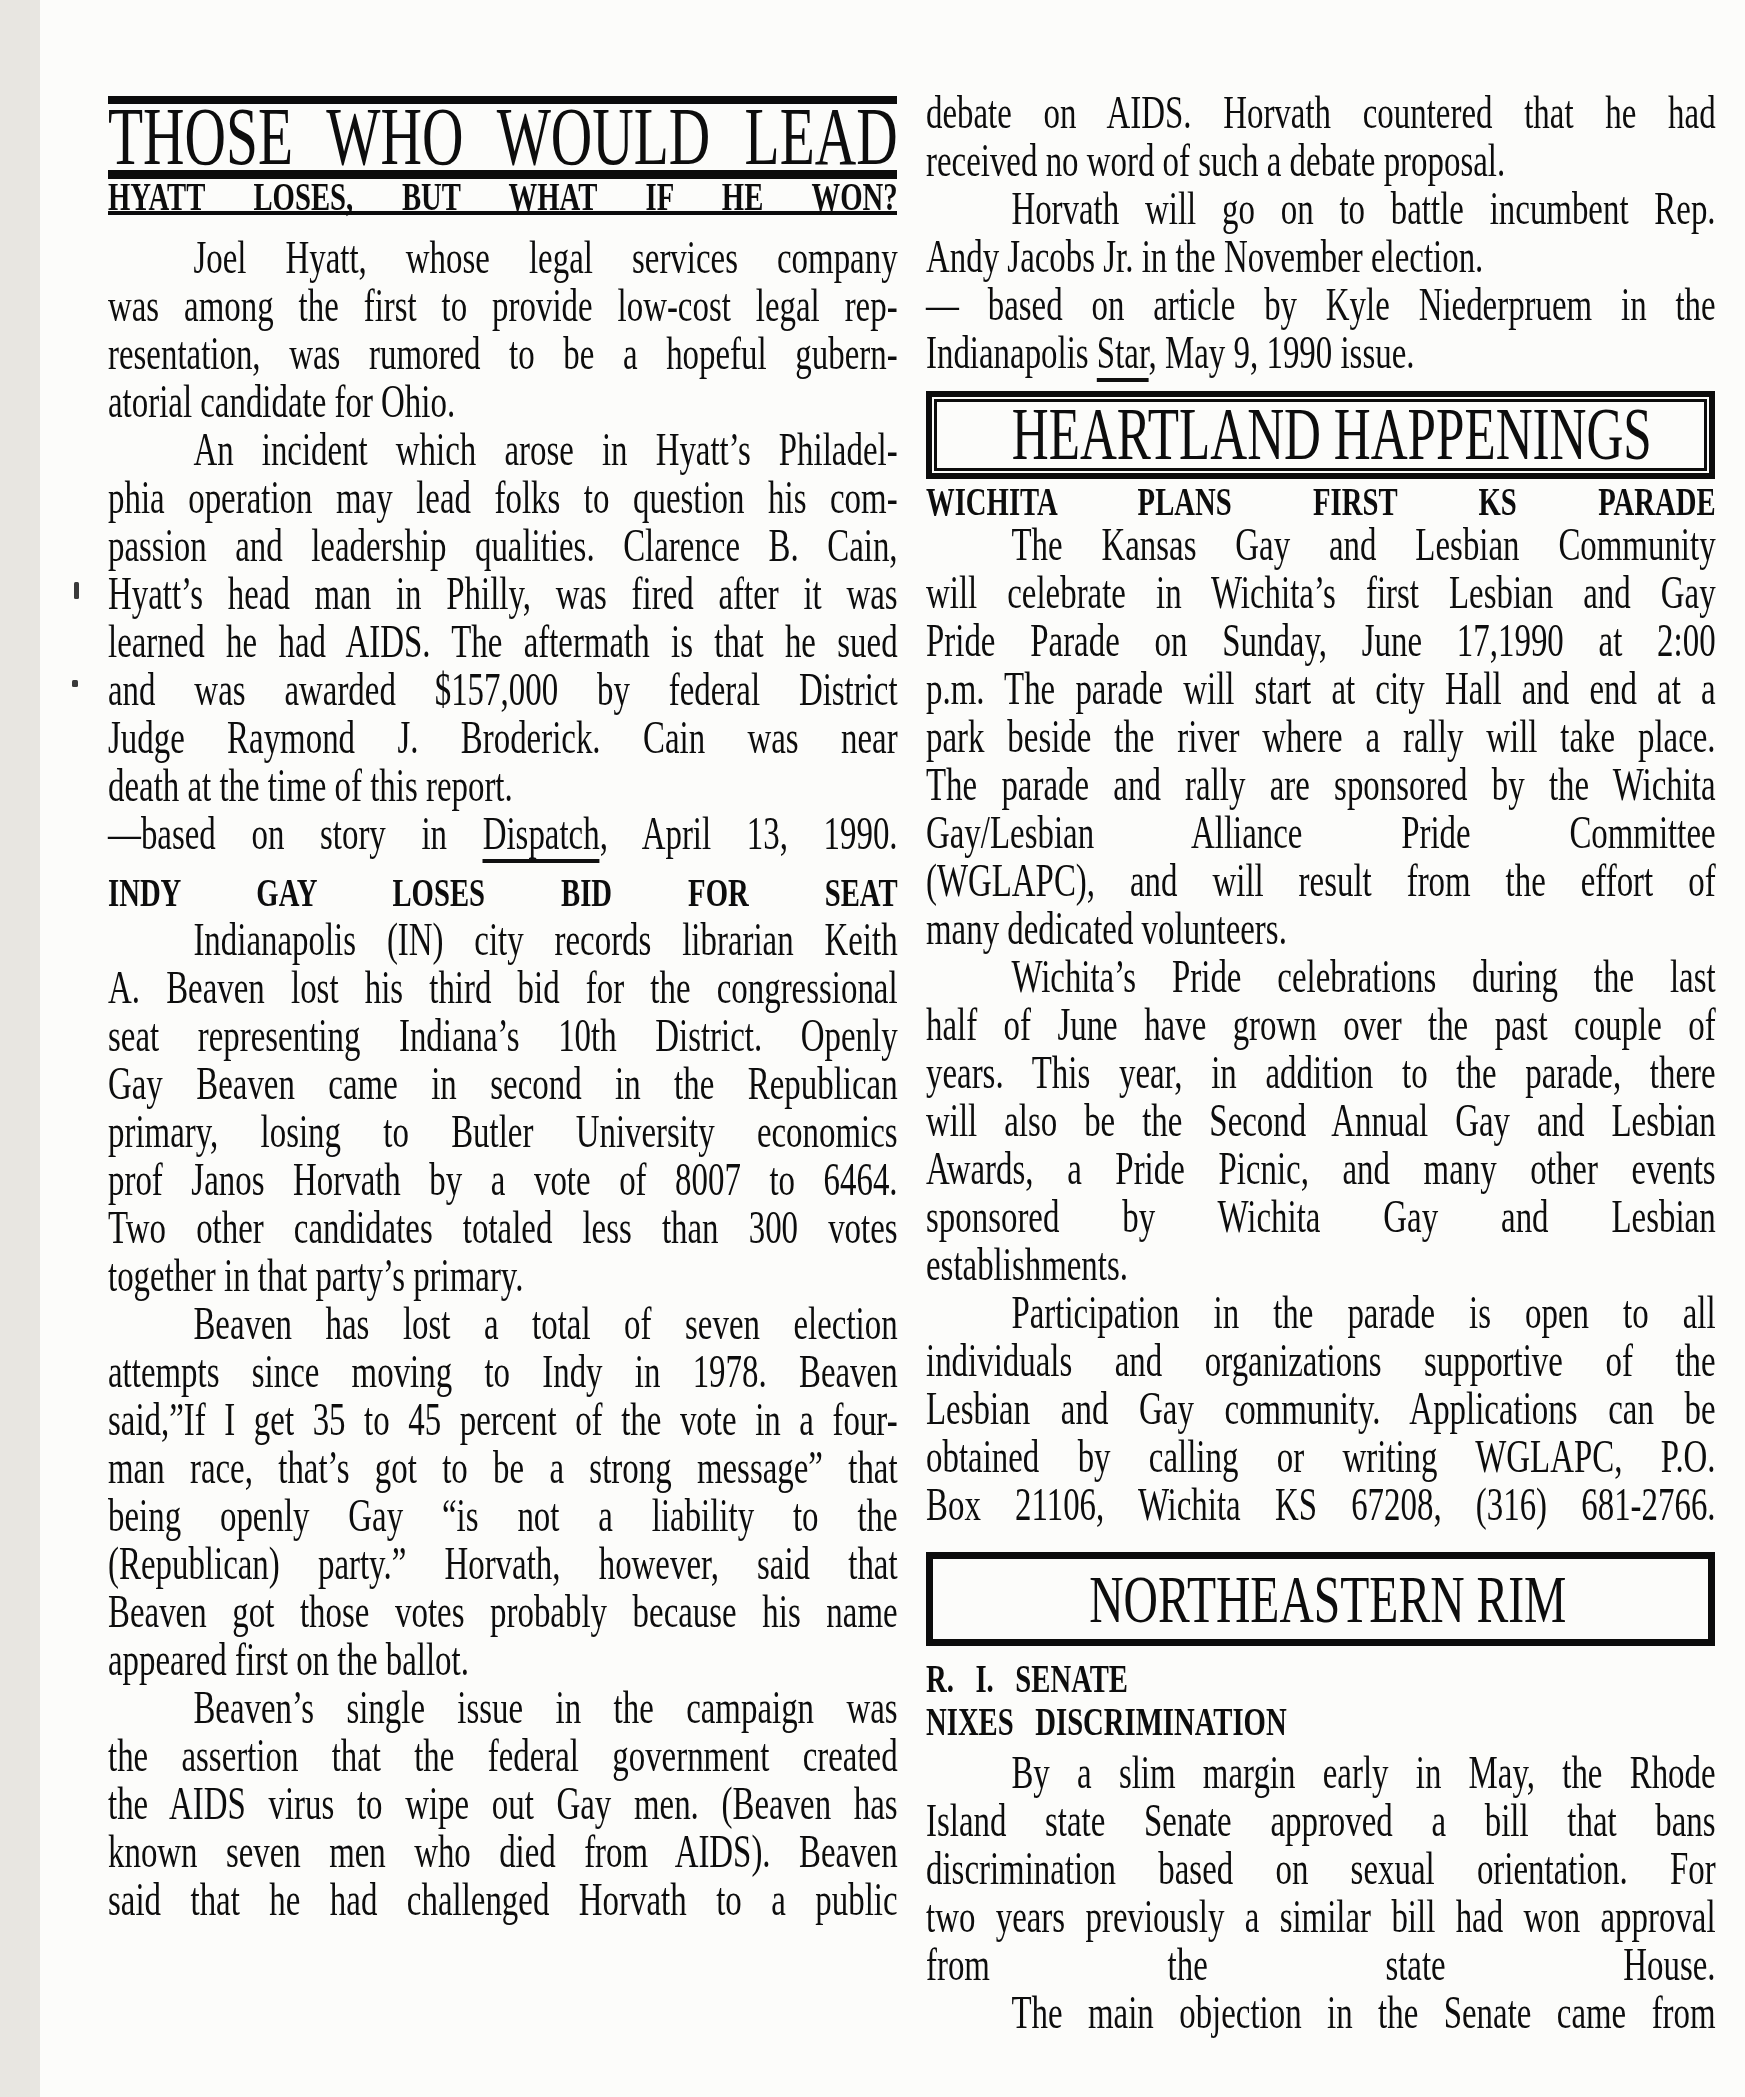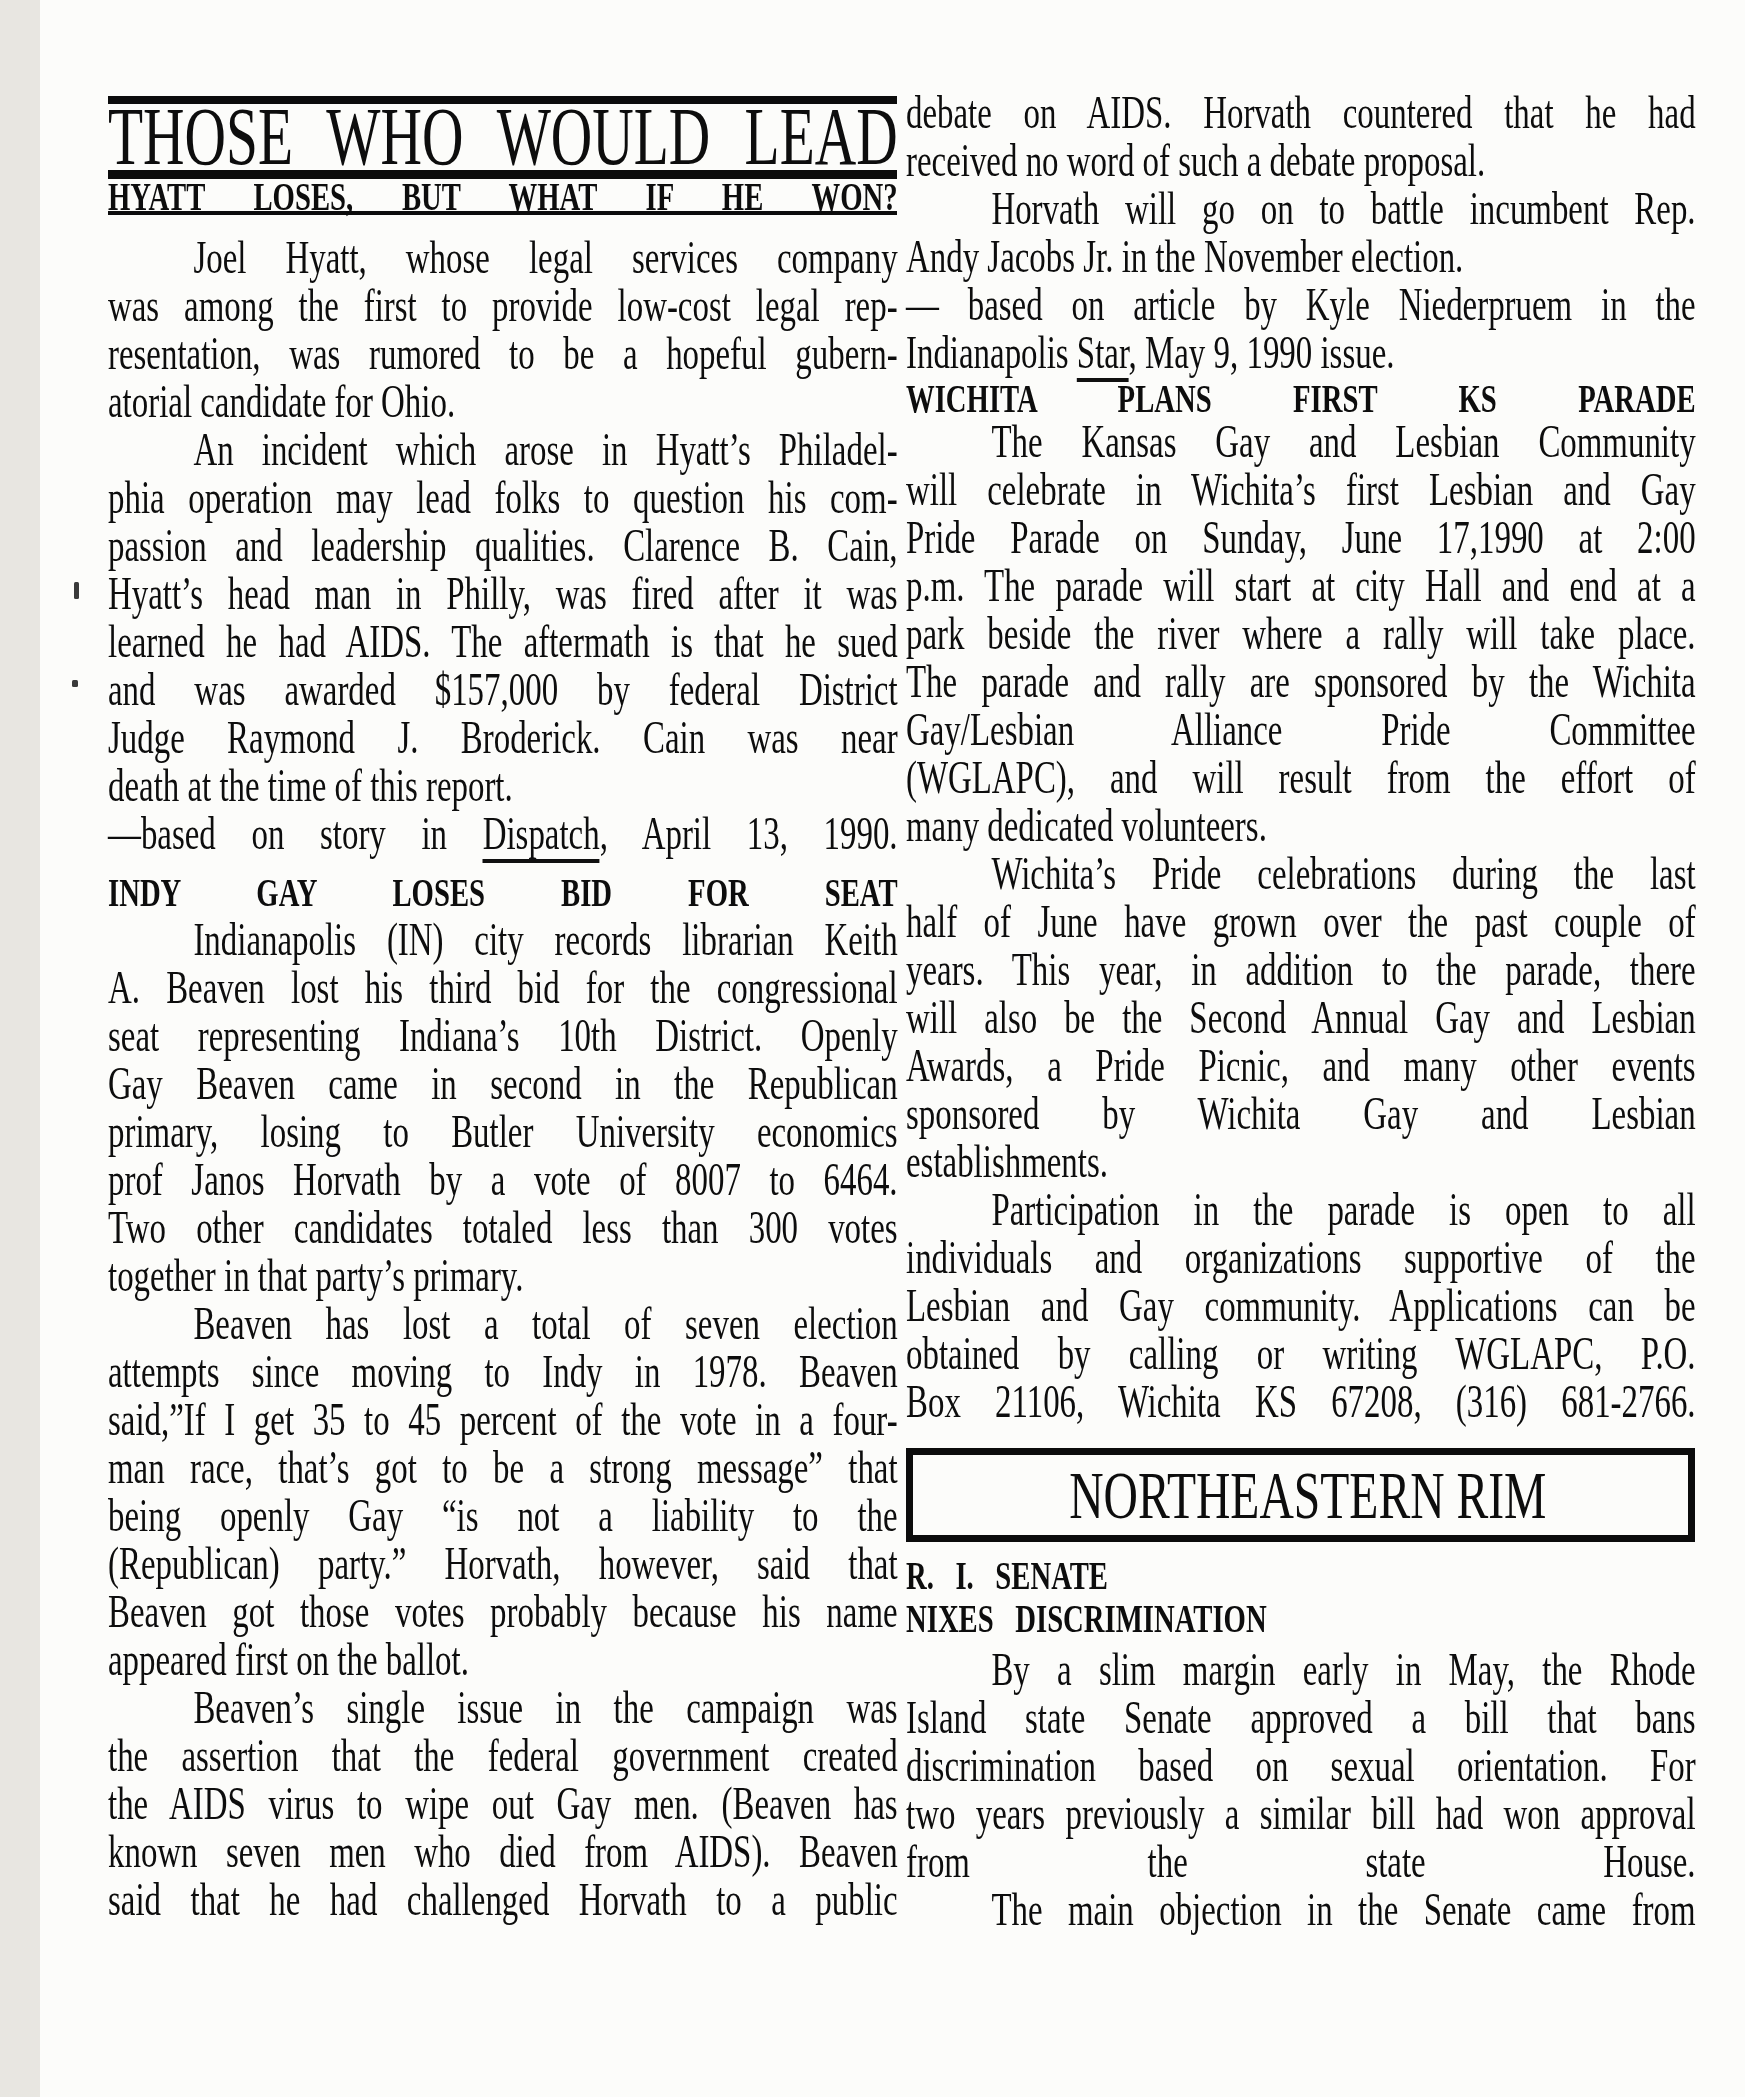--- a/index.html
+++ b/index.html
@@ -7,21 +7,21 @@
     position:relative;
     width:1745px;height:2097px;
     background:#fcfcfa;
     overflow:hidden;
     font-family:"Liberation Serif", serif;
     color:#0d0d0d;
     margin-left:40px;
   }
   .col{position:absolute;top:0;width:789px;}
   .col-left{left:68px;}
-  .col-right{left:866px;}
+  .col-right{left:886px;}
 
   
   .condwrap{width:1128px;transform:scaleX(0.7);transform-origin:0 0;}
 
   .jline{
     text-align:justify;
     -moz-text-align-last:justify;
     text-align-last:justify;
     white-space:normal;
   }
@@ -169,20 +169,25 @@
     <div class="para condwrap endleft">
         <div class="jline">Horvath will go on to battle incumbent Rep.</div>
         <div class="jline">Andy Jacobs Jr. in the November election.</div>
       </div>
 
     <div class="attr condwrap">
       <div class="jline"><span>— based on article by Kyle Niederpruem  in the</span></div>
       <div class="jline lastleft"><span>Indianapolis </span><span class="uline">Star</span><span>, May 9, 1990 issue.</span></div>
     </div>
 
+    <div class="secbox-double m30">
+      <div class="inner">
+        <div class="boxtext condwrap">HEARTLAND HAPPENINGS</div>
+      </div>
+    </div>
 
     <div class="subhead condwrap m14">WICHITA PLANS FIRST KS PARADE</div>
 
     <div class="para condwrap endleft m8">
         <div class="jline">The Kansas Gay and Lesbian Community</div>
         <div class="jline">will celebrate in Wichita’s first Lesbian and Gay</div>
         <div class="jline">Pride Parade on Sunday, June 17,1990 at 2:00</div>
         <div class="jline">p.m. The parade will start at city Hall and end at a</div>
         <div class="jline">park beside the river where a rally will take place.</div>
         <div class="jline">The parade and rally are sponsored by the Wichita</div>

